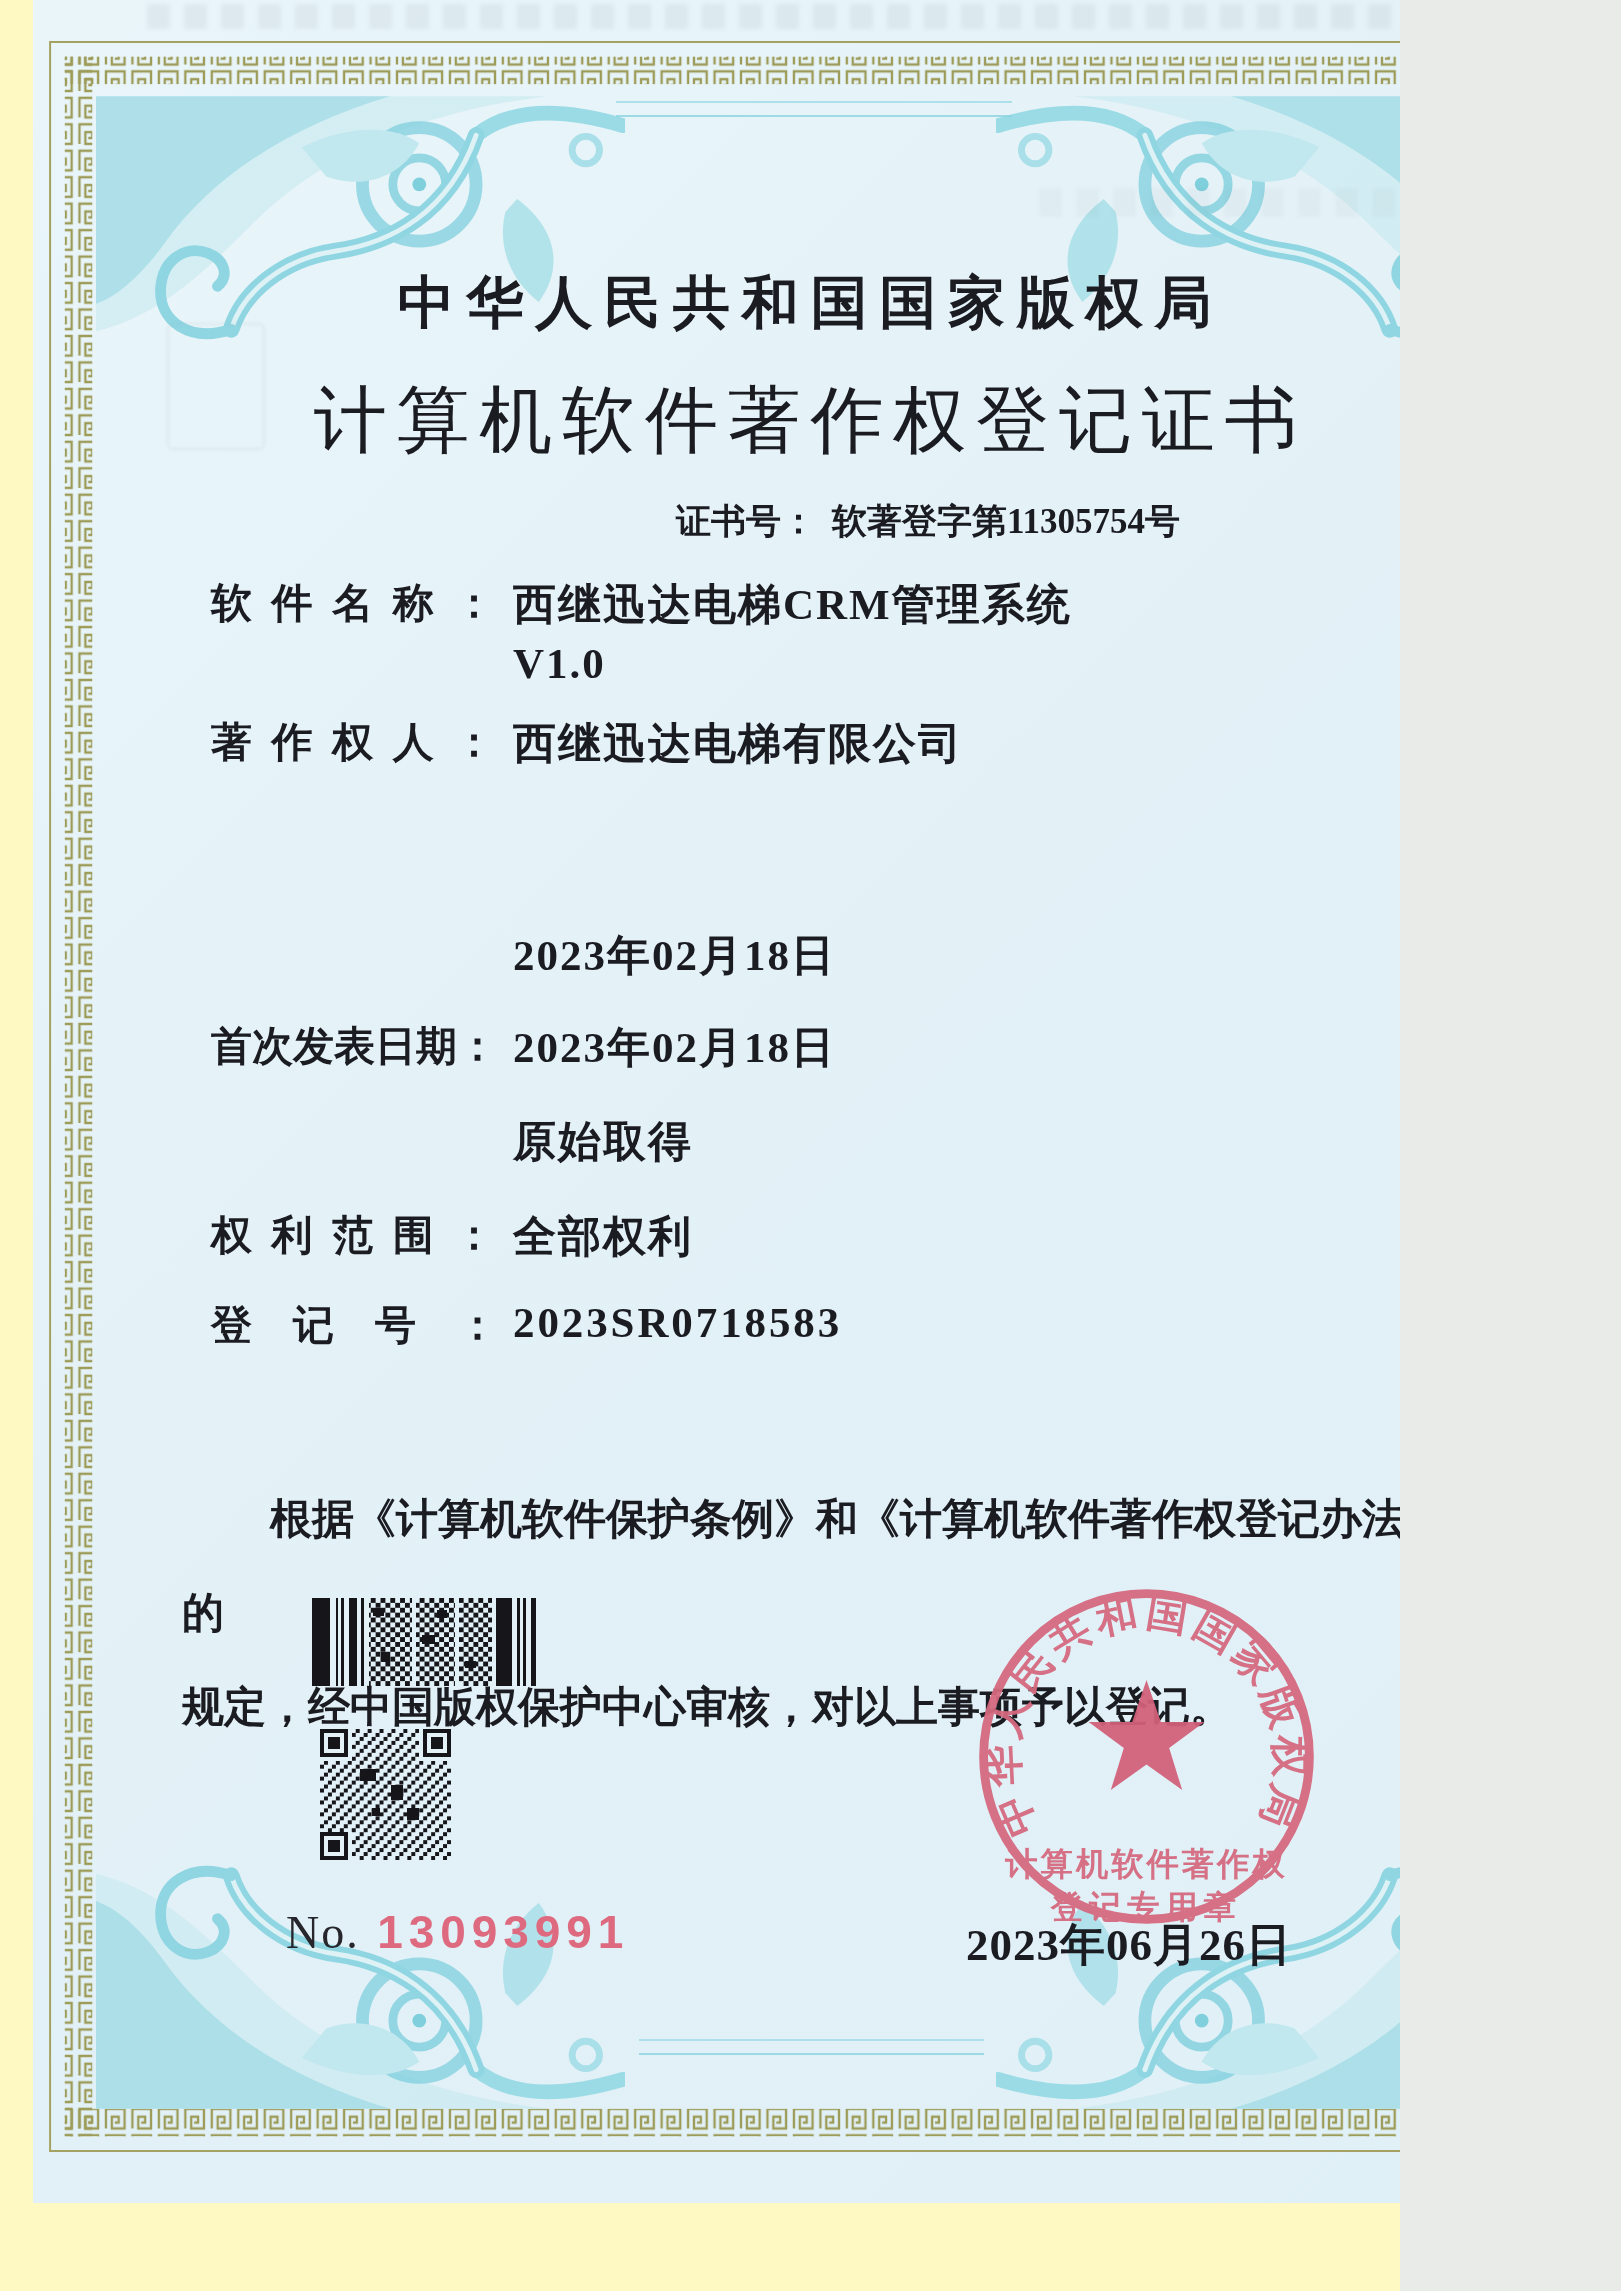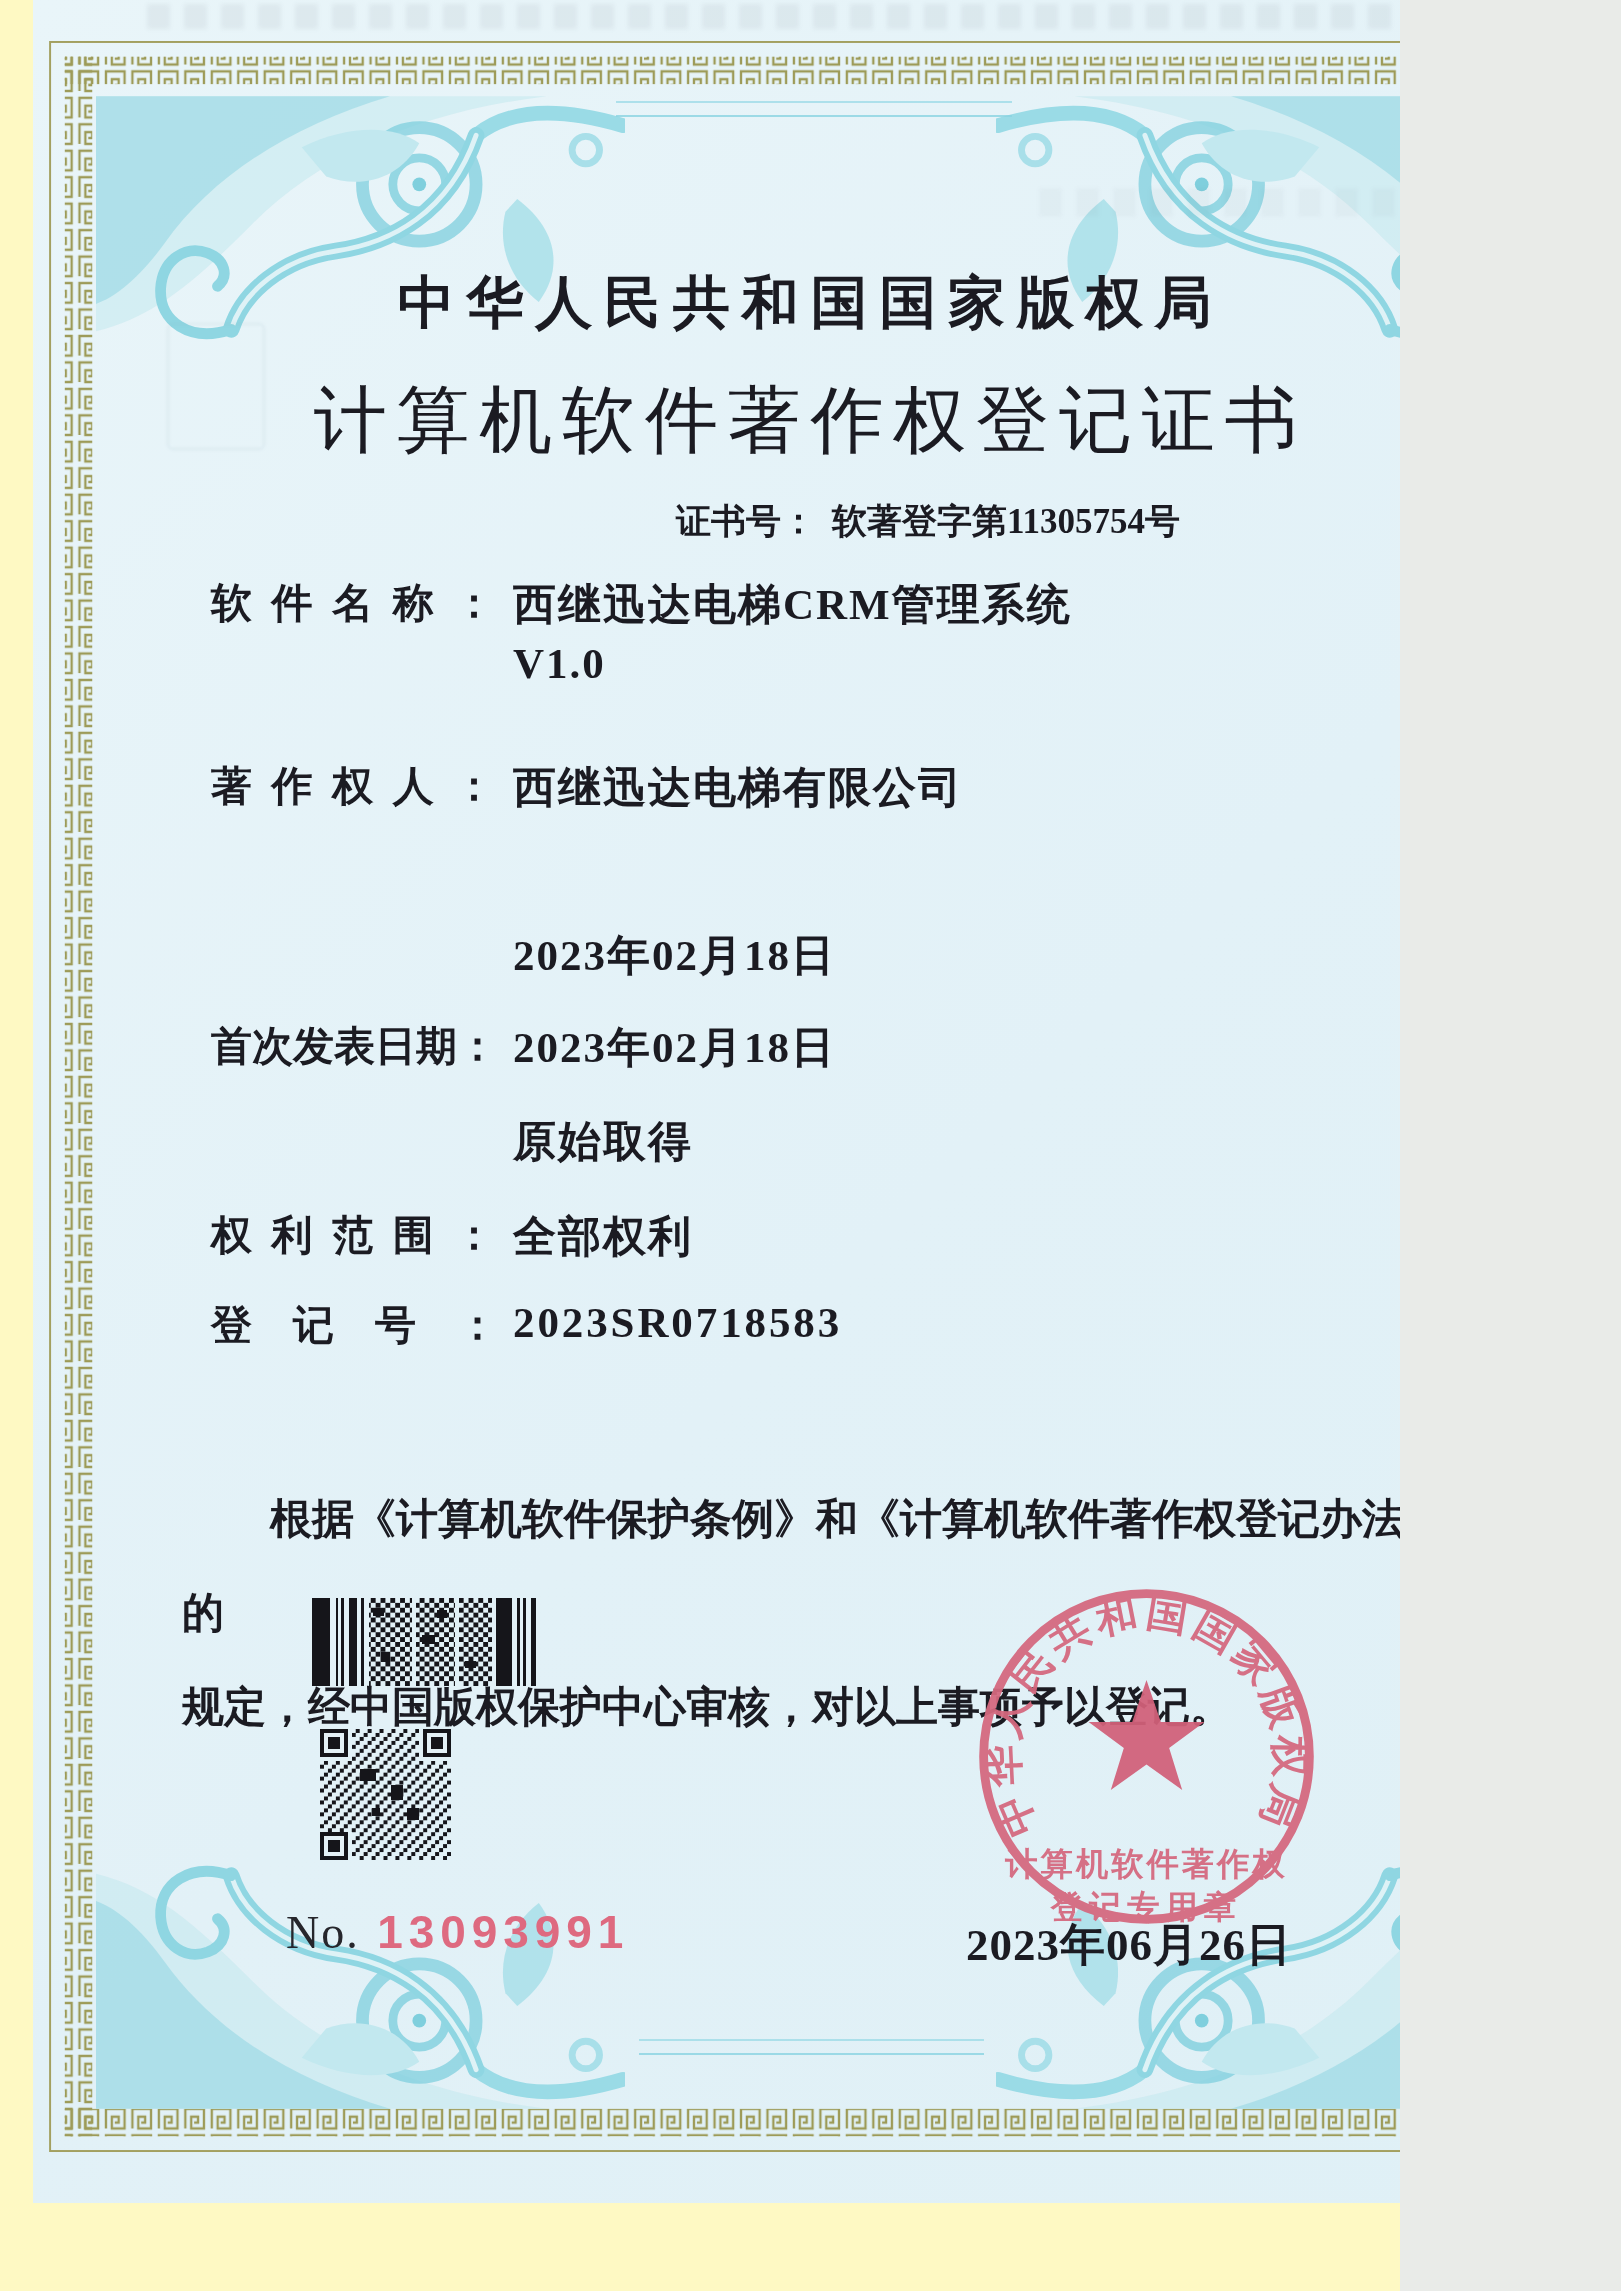--- a/index.html
+++ b/index.html
@@ -106,21 +106,21 @@
   <div class="certno">
     <span class="lbl">证书号：</span><span>软著登字第11305754号</span>
   </div>
 
   <div class="row" style="top:576px">
     <span class="lbl ls-wide">软件名称：</span>
     <span class="val">西继迅达电梯CRM管理系统</span>
   </div>
   <div class="val-line2">V1.0</div>
 
-  <div class="row" style="top:759px">
+  <div class="row" style="top:715px">
     <span class="lbl ls-wide">著作权人：</span>
     <span class="val">西继迅达电梯有限公司</span>
   </div>
 
   <div class="row" style="top:927px">
     <span class="val">2023年02月18日</span>
   </div>
 
   <div class="row" style="top:1019px">
     <span class="lbl">首次发表日期：</span>

